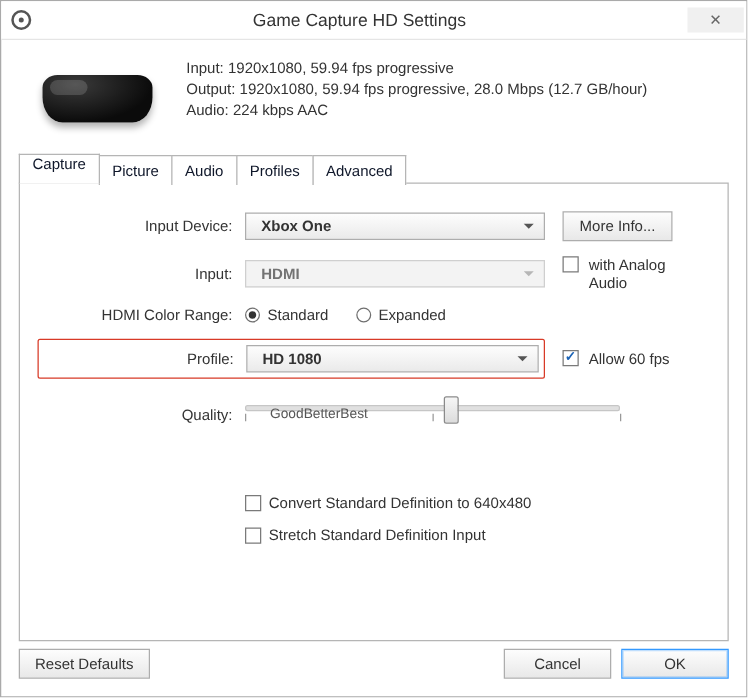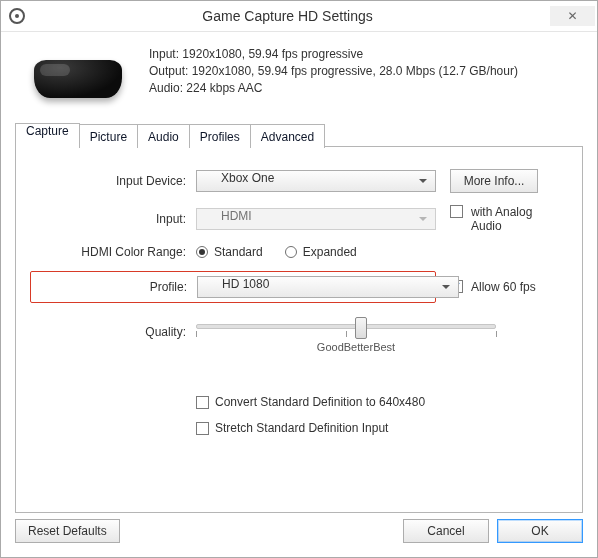--- a/index.html
+++ b/index.html
@@ -143,25 +143,26 @@
   .lbl {
     text-align: right;
     padding-right: 10px;
     color:#333;
   }
   .dropdown, .dropdown-disabled {
     height: 22px;
     border: 1px solid #adadad;
     background: linear-gradient(#fdfdfd,#eaeaea);
     display: flex;
-    align-items: flex-start;
-    padding: 0 24px;
+    align-items: center;
+    padding: 0 12px;
     box-sizing: border-box;
     position: relative;
     width: 240px;
+    font-weight: bold;
   }
   .dropdown-disabled{
     background:#f3f3f3;
     color:#737373;
     border-color:#cfcfcf;
   }
   .dropdown::after, .dropdown-disabled::after{
     content:"";
     position:absolute;
     right:8px; top:50%;
@@ -238,22 +239,22 @@
     background:#e0e0e0;border:1px solid #c6c6c6;border-radius:2px;
   }
   .slider-thumb{
     position:absolute;top:2px;width:10px;height:20px;
     background:linear-gradient(#f6f6f6,#dcdcdc);
     border:1px solid #8a8a8a;border-radius:2px;
     left:55%;
     transform:translateX(-50%);
   }
   .slider-labels{
-    position:absolute;left:0;right:0;top:26px;
-    display:flex;justify-content:center;
+    position:absolute;left:0;right:0;top:10px;
+    display:flex;justify-content:flex-start;
     color:#555;font-size:11px;margin-left:20px;
   }
   .slider-ticks{
     position:absolute;left:0;right:0;top:16px;height:6px;
   }
   .slider-ticks span{
     position:absolute;top:0;width:1px;height:6px;background:#999;
   }
   .lower-checks{
     grid-column:2 / span 2;
@@ -329,21 +330,21 @@
           </div>
           <div class="radiogroup">
             <div class="radio"></div>
             <span>Expanded</span>
           </div>
         </div>
 
         <div style="grid-column:1 / span 2;">
           <div class="hl">
             <div class="lbl" style="padding-right:10px">Profile:</div>
-            <div class="dropdown" style="width:262px">
+            <div class="dropdown" style="width:234px">
               <span>HD 1080</span>
             </div>
           </div>
         </div>
         <div class="extras">
           <div class="chk checked"></div>
           <span>Allow 60 fps</span>
         </div>
 
         <div class="lbl">Quality:</div>

